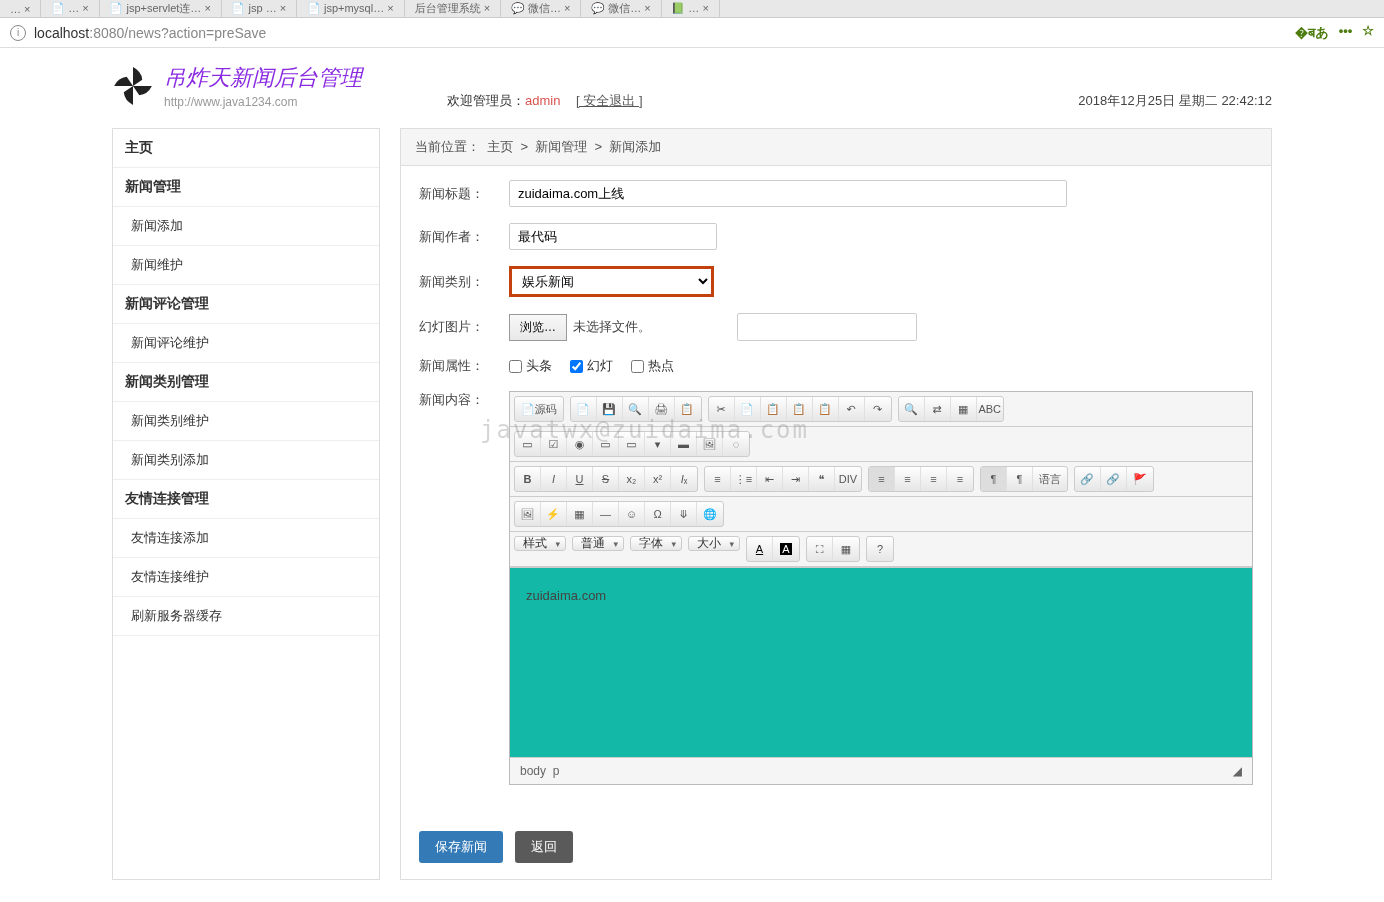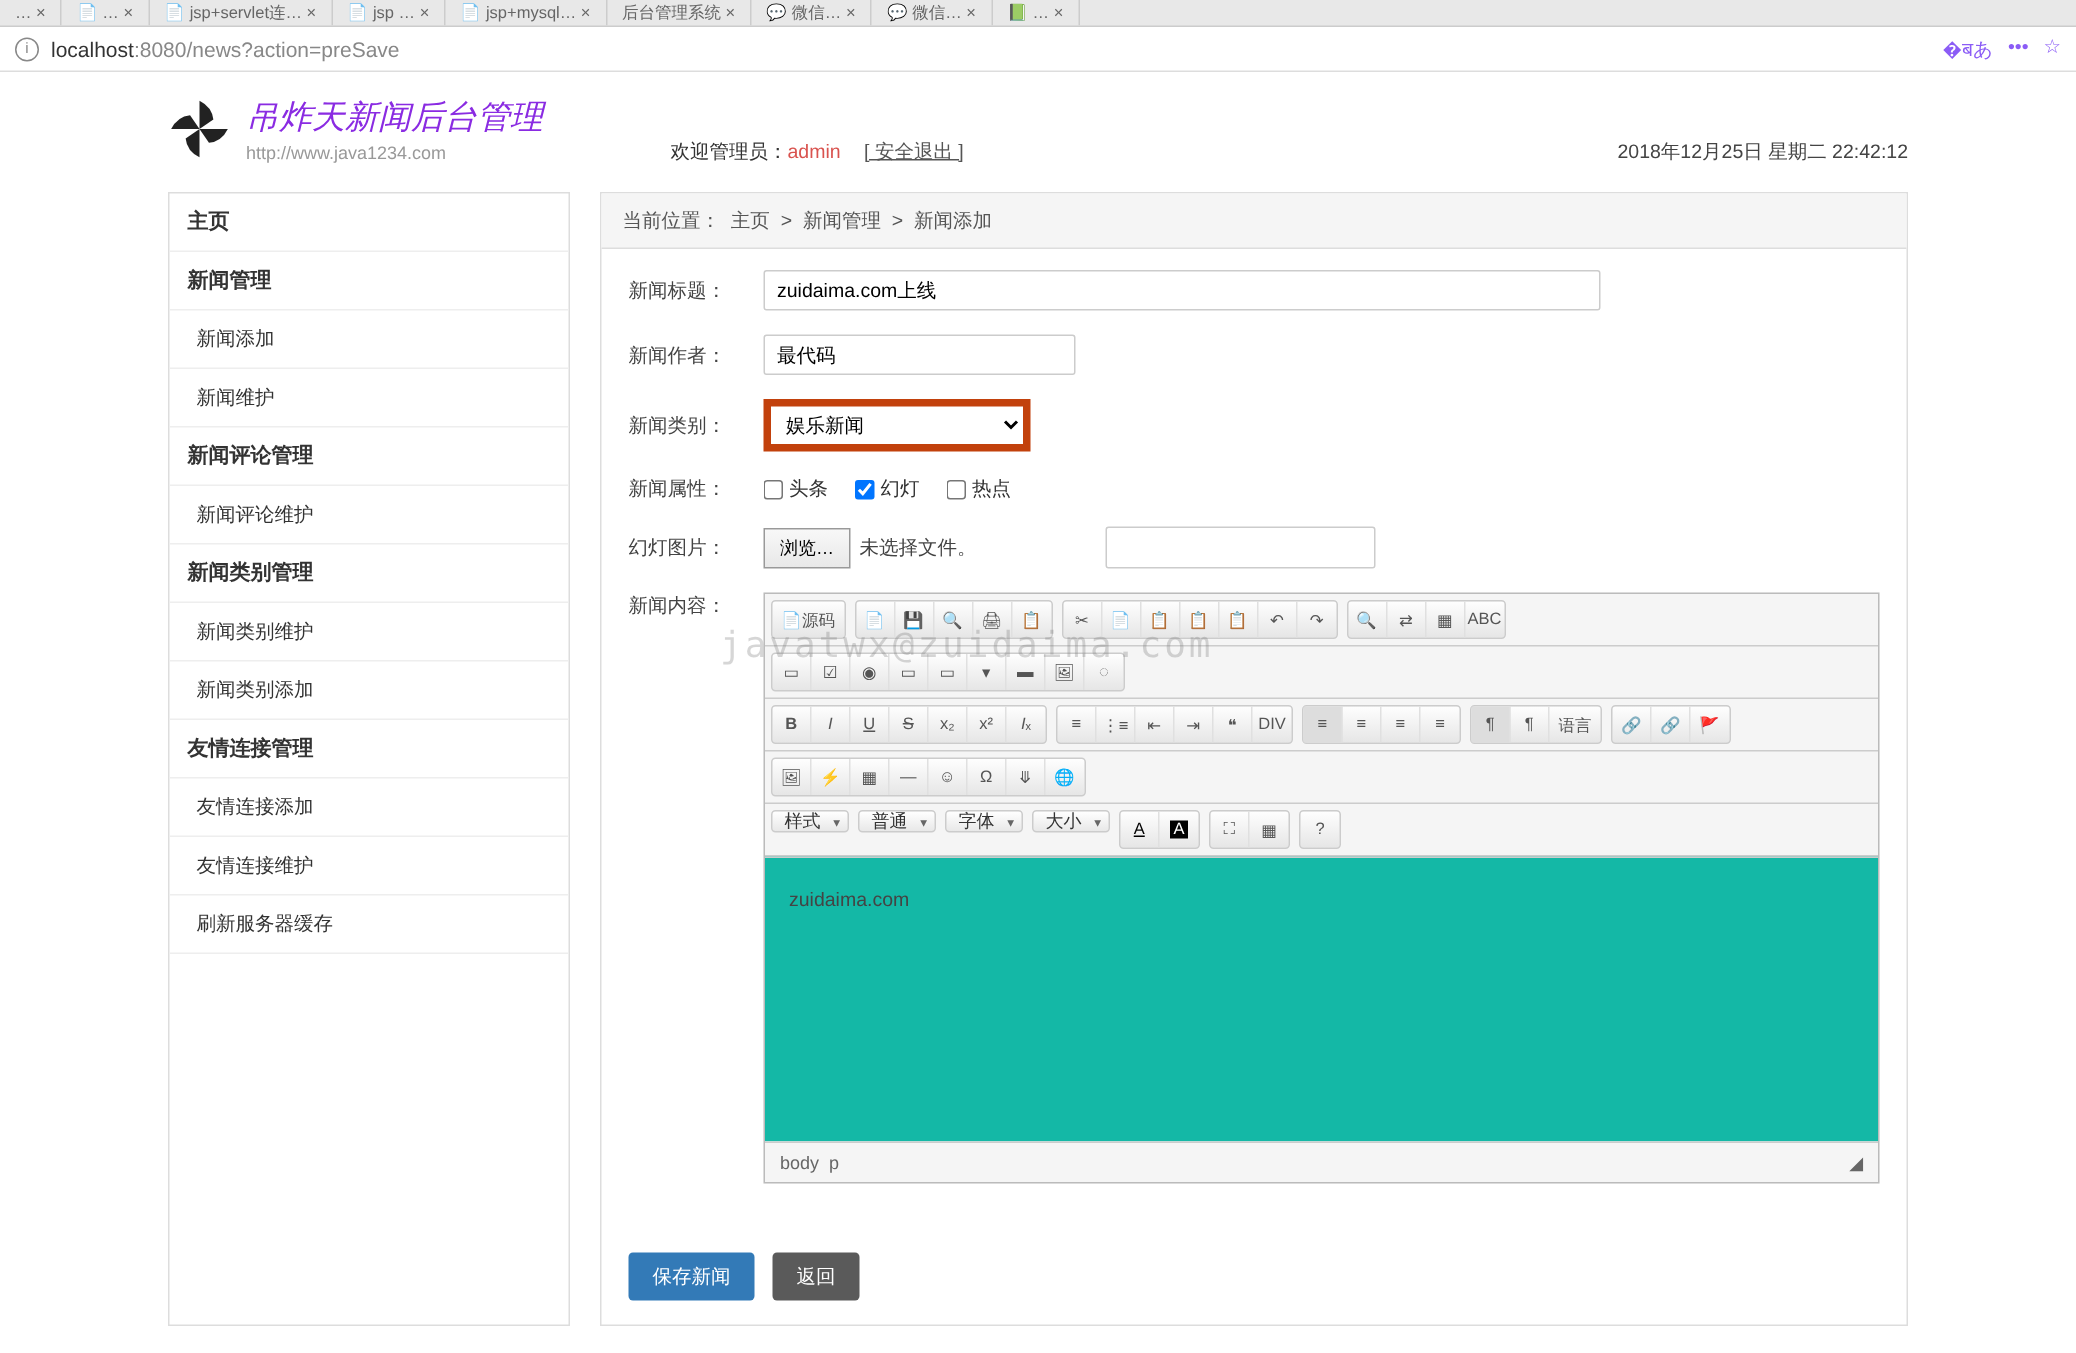--- a/index.html
+++ b/index.html
@@ -4,21 +4,21 @@
 <style>
 * { box-sizing: border-box; margin: 0; padding: 0; }
 body { font-family: "Microsoft YaHei", Arial, sans-serif; font-size: 13px; color: #333; background: #fff; }
 .browser-tabs { height: 18px; background: #e8e8e8; border-bottom: 1px solid #ccc; display: flex; overflow: hidden; }
 .browser-tab { padding: 0 10px; font-size: 11px; color: #666; border-right: 1px solid #ccc; display: flex; align-items: center; gap: 4px; white-space: nowrap; }
 .addr-bar { height: 30px; display: flex; align-items: center; padding: 0 10px; border-bottom: 1px solid #ddd; gap: 8px; }
 .addr-icon { width: 16px; height: 16px; border: 1px solid #888; border-radius: 50%; display: flex; align-items: center; justify-content: center; font-size: 10px; color: #888; }
 .addr-url { flex: 1; font-size: 14px; color: #555; }
 .addr-url .host { color: #333; }
 .addr-url .path { color: #888; }
-.addr-right { display: flex; gap: 10px; color: #8b5cf6; }
+.addr-right { display: flex; gap: 10px; color: #4d7c0f; font-weight: bold; }
 .page { width: 1160px; margin: 8px auto 0; }
 .header { display: flex; align-items: center; height: 60px; position: relative; }
 .logo-pin { width: 42px; height: 42px; margin-right: 10px; position: relative; }
 .logo-pin svg { width: 100%; height: 100%; }
 .brand-t { font-size: 22px; color: #8a2be2; font-family: "KaiTi", serif; font-style: italic; }
 .brand-s { font-size: 12px; color: #999; margin-top: 2px; }
 .welcome { position: absolute; left: 335px; bottom: 6px; font-size: 13px; }
 .welcome .adm { color: #d9534f; }
 .welcome .lo { color: #555; margin-left: 12px; }
 .datetime { position: absolute; right: 0; bottom: 6px; font-size: 13px; color: #444; }
@@ -28,21 +28,21 @@
 .sb-i { padding: 10px 18px; border-bottom: 1px solid #eee; font-size: 13px; cursor: pointer; }
 .content { flex: 1; border: 1px solid #ddd; }
 .crumb { background: #f5f5f5; padding: 9px 14px; border-bottom: 1px solid #ddd; font-size: 13px; color: #555; }
 .crumb a { color: #555; text-decoration: none; }
 .form { padding: 14px 18px; }
 .frow { display: flex; align-items: center; margin-bottom: 16px; }
 .flabel { width: 90px; font-size: 13px; color: #444; }
 .finput { border: 1px solid #ccc; padding: 5px 8px; font-size: 13px; border-radius: 2px; }
 .finput.wide { width: 558px; }
 .finput.med { width: 208px; }
-.fsel { border: 5px solid #c2410c; padding: 4px 6px; font-size: 13px; width: 178px; background: #fff; }
+.fsel { border: 3px solid #c2410c; padding: 4px 6px; font-size: 13px; width: 205px; background: #fff; }
 .fcheck { display: flex; gap: 18px; align-items: center; }
 .fcheck label { display: flex; gap: 4px; align-items: center; font-size: 13px; }
 .filepick { display: flex; align-items: center; gap: 6px; }
 .browse-btn { border: 1px solid #999; background: linear-gradient(#f8f8f8,#e8e8e8); padding: 4px 10px; font-size: 12px; cursor: pointer; }
 .filetxt { font-size: 13px; color: #444; }
 .filebox { width: 180px; height: 28px; border: 1px solid #ccc; margin-left: 80px; border-radius: 2px; }
 .editor { border: 1px solid #bbb; background: #f5f5f5; }
 .etool { border-bottom: 1px solid #ccc; padding: 4px; display: flex; flex-wrap: wrap; gap: 2px; }
 .egrp { display: flex; border: 1px solid #ccc; background: linear-gradient(#fefefe,#e6e6e6); border-radius: 3px; margin-right: 4px; }
 .ebtn { width: 26px; height: 24px; display: flex; align-items: center; justify-content: center; font-size: 11px; color: #555; cursor: pointer; border-right: 1px solid #e0e0e0; }
@@ -143,44 +143,44 @@
           <div class="flabel">新闻作者：</div>
           <input class="finput med" value="最代码" style="">
         </div>
         <div class="frow">
           <div class="flabel">新闻类别：</div>
           <select class="fsel">
             <option>娱乐新闻</option>
           </select>
         </div>
         <div class="frow">
+          <div class="flabel">幻灯图片：</div>
+          <div class="filepick">
+            <button class="browse-btn">浏览…</button>
+            <span class="filetxt">未选择文件。</span>
+            <div class="filebox"></div>
+          </div>
+        </div>
+        <div class="frow">
           <div class="flabel">新闻属性：</div>
           <div class="fcheck">
             <label>
                 <input type="checkbox" style="">
                 <span>头条</span>
               </label>
             <label>
                 <input type="checkbox" checked="" style="">
                 <span>幻灯</span>
               </label>
             <label>
                 <input type="checkbox" style="">
                 <span>热点</span>
               </label>
           </div>
         </div>
-        <div class="frow">
-          <div class="flabel">幻灯图片：</div>
-          <div class="filepick">
-            <button class="browse-btn">浏览…</button>
-            <span class="filetxt">未选择文件。</span>
-            <div class="filebox"></div>
-          </div>
-        </div>
         <div class="frow" style="align-items:flex-start">
           <div class="flabel">新闻内容：</div>
           <div class="editor" style="flex:1">
             <div class="etool">
               <div class="egrp">
                   <div class="ebtn wide">📄 <span>源码</span></div>
                 </div>
               <div class="egrp">
                 <div class="ebtn">📄</div>
                 <div class="ebtn">💾</div>

